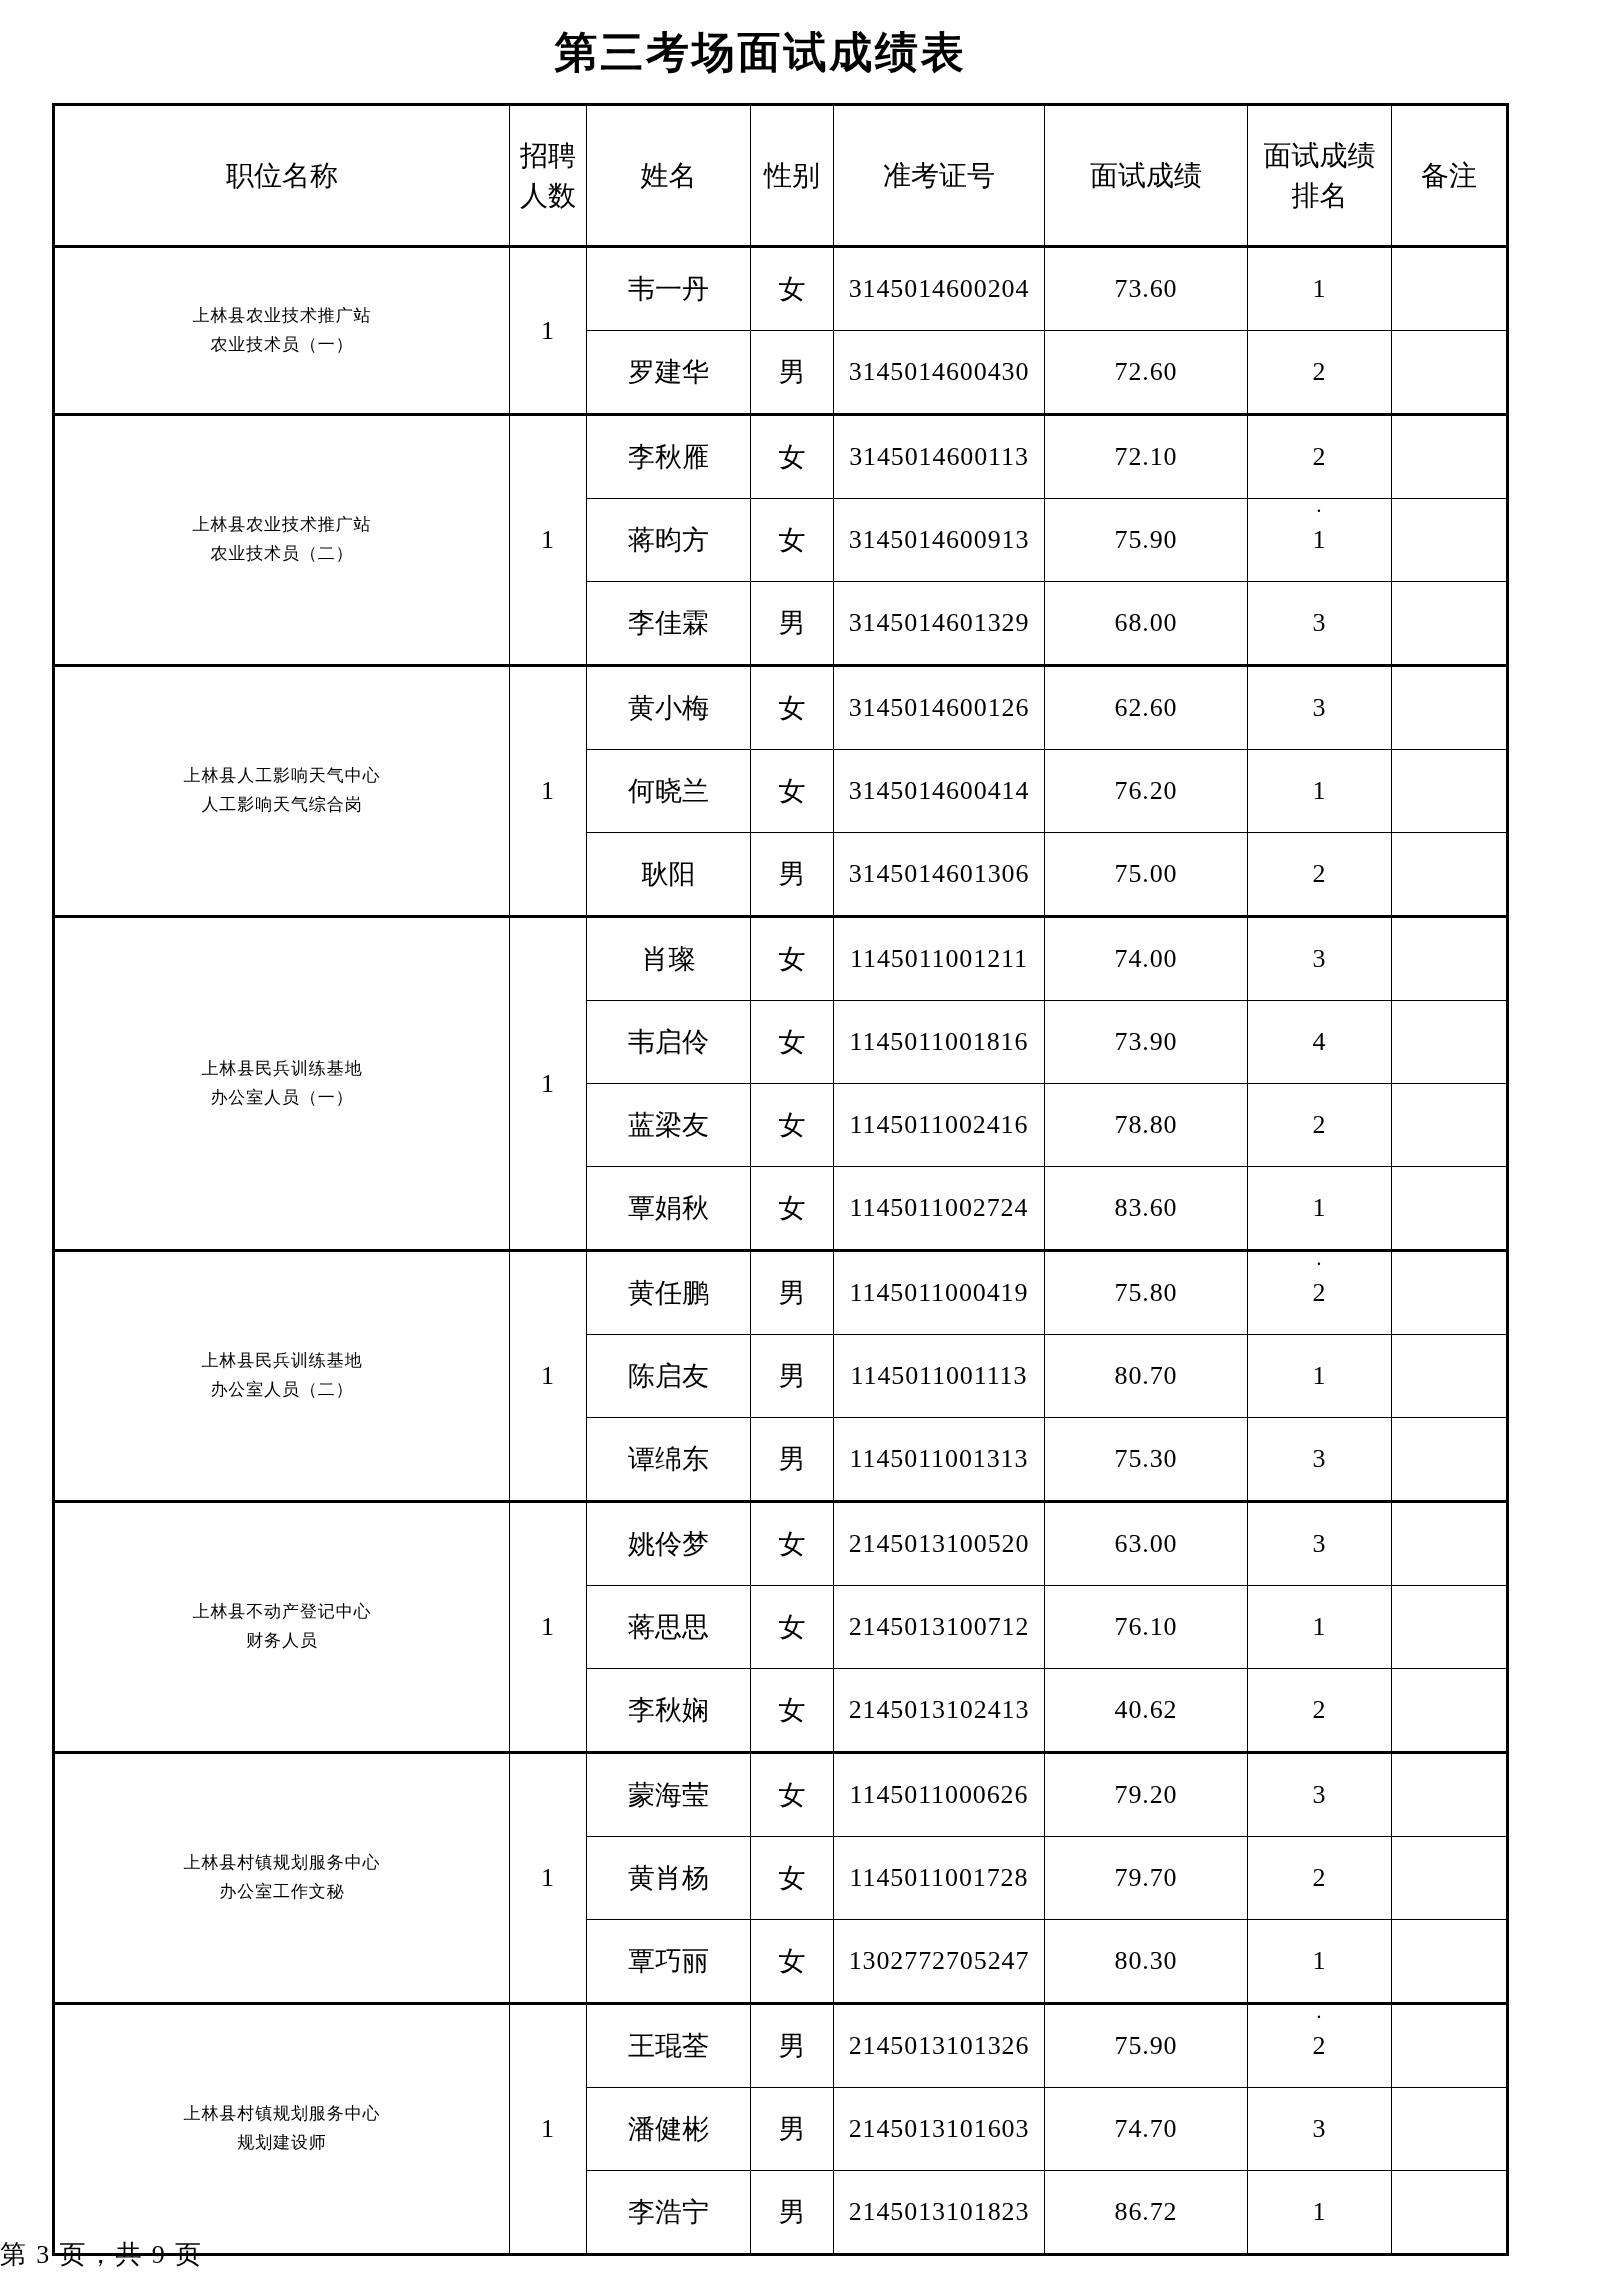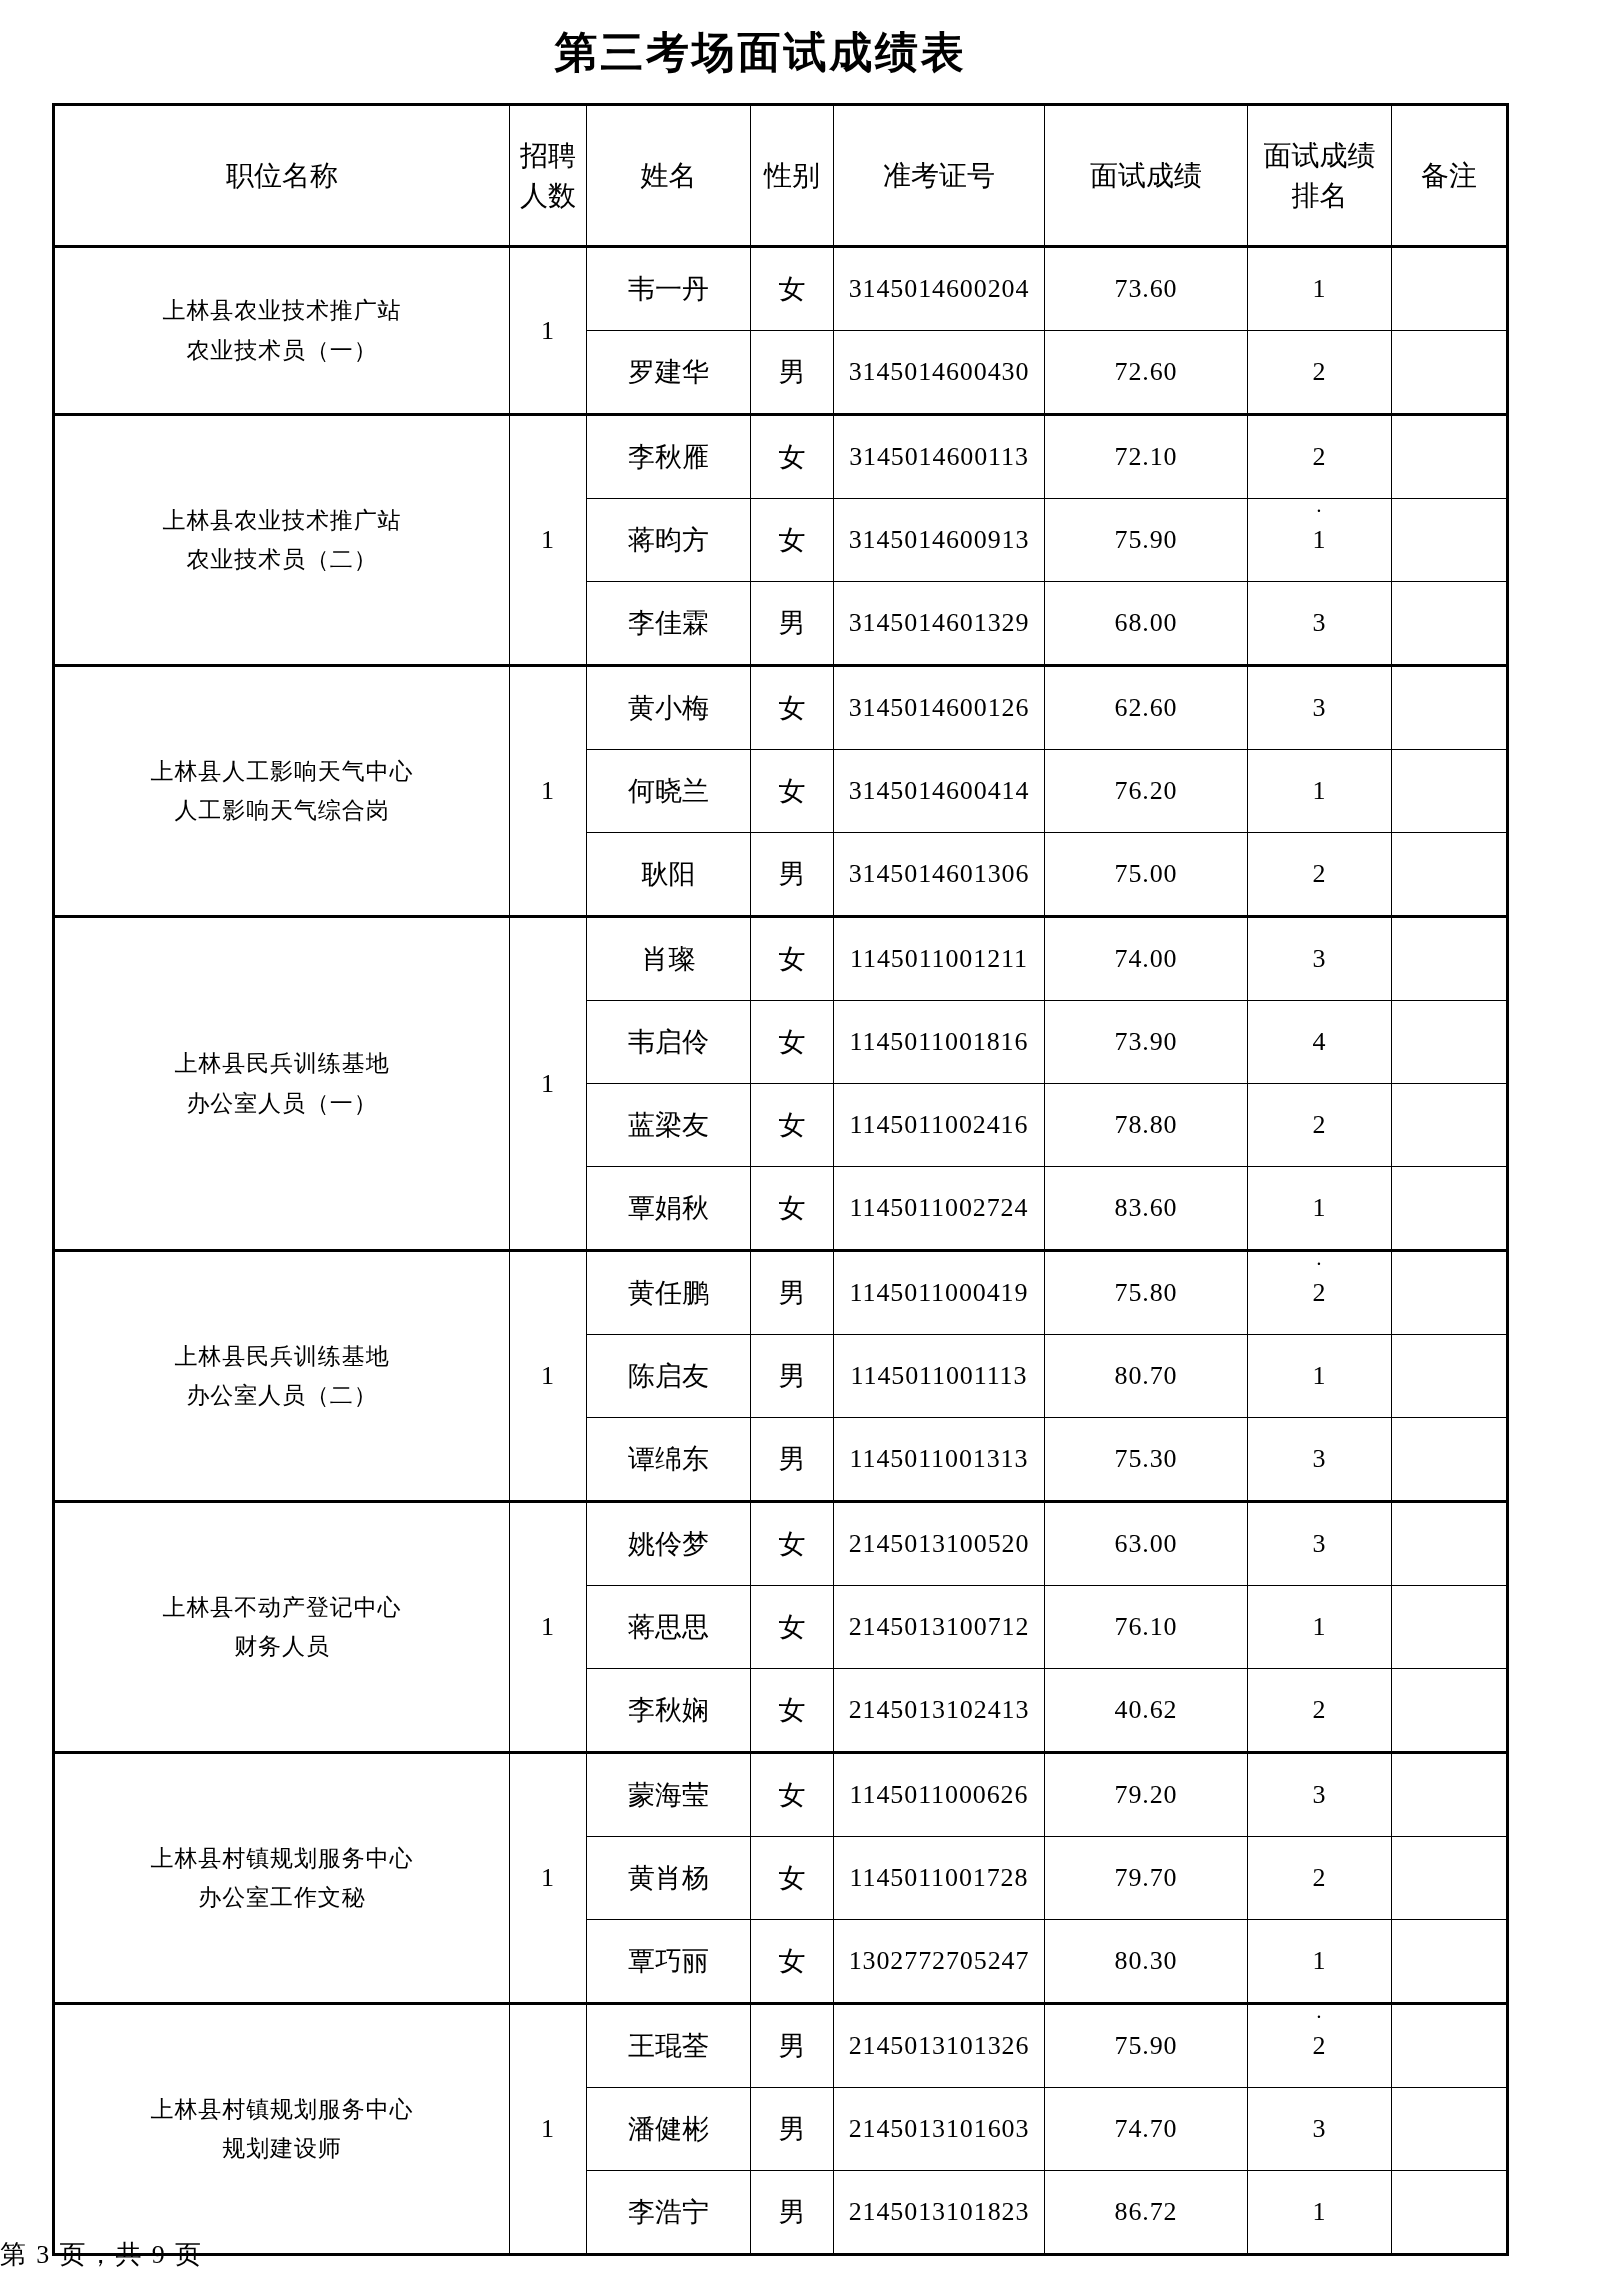--- a/index.html
+++ b/index.html
@@ -54,21 +54,21 @@
     word-break: break-all;
   }
   .score-table tbody td {
     height: 82px;
     font-size: 27px;
   }
   .score-table tbody tr.group-start td {
     border-top: 3.7px solid #000;
   }
   .score-table td.pos {
-    font-size: 23px;
+    font-size: 17px;
     line-height: 1.7;
     letter-spacing: 0.9px;
   }
   .score-table td.num {
     font-size: 26px;
     letter-spacing: 0.9px;
     white-space: nowrap;
   }
   .score-table td.rank {
     position: relative;

